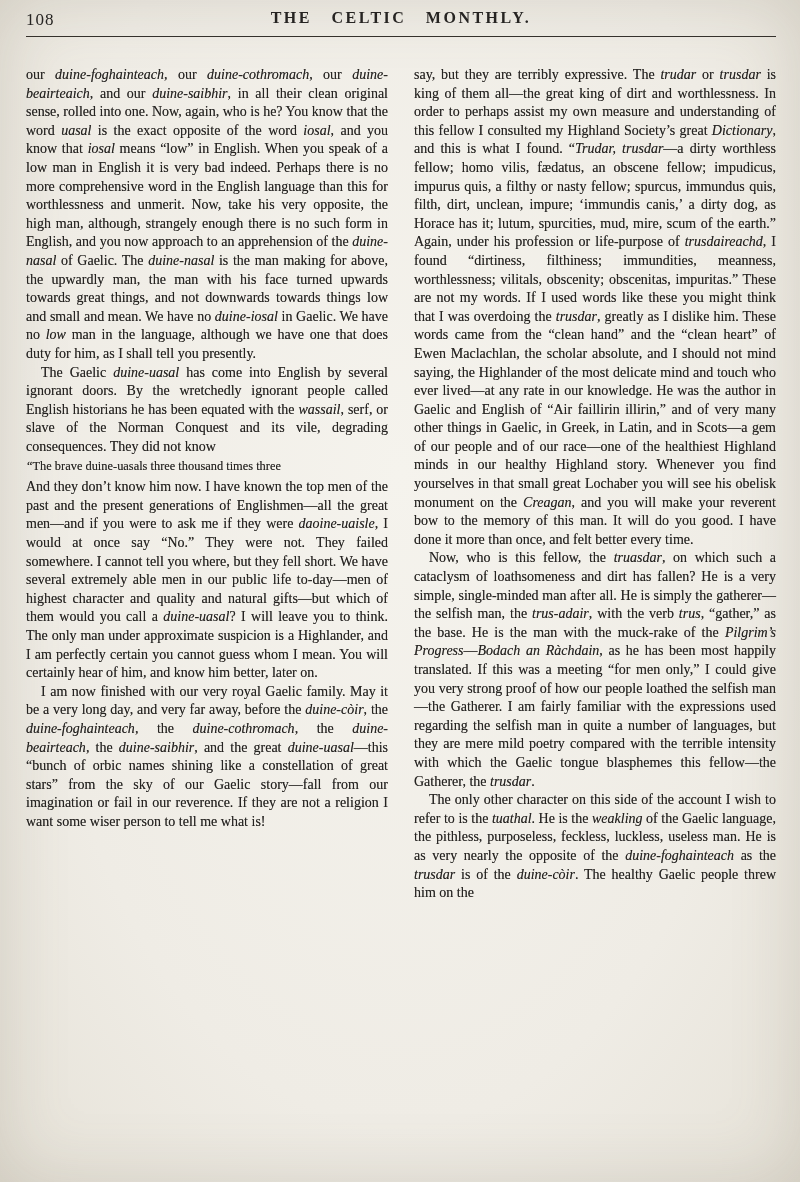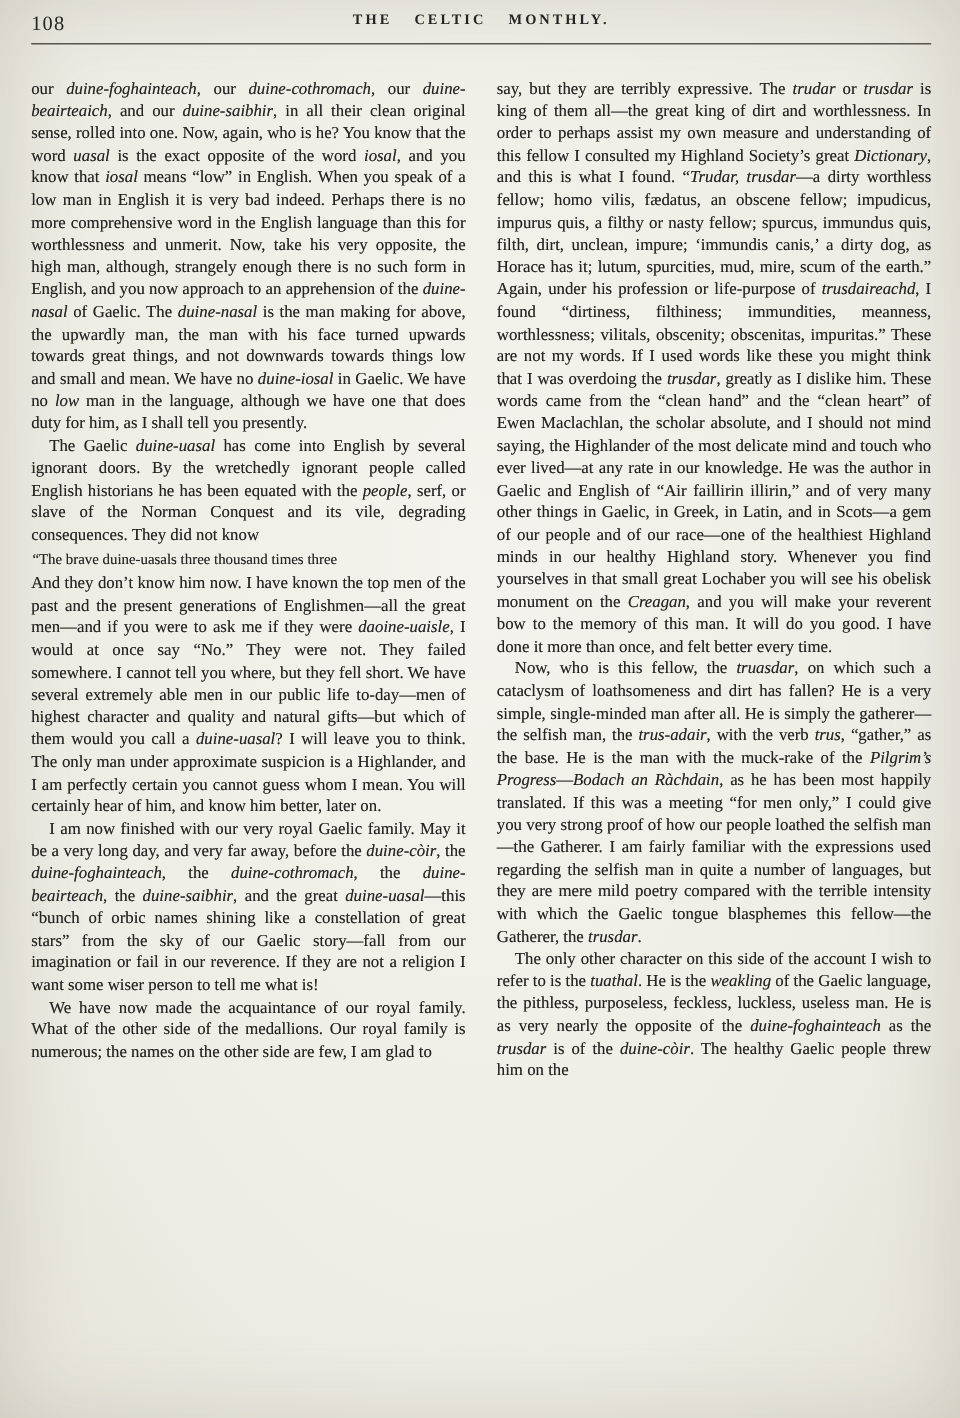--- a/index.html
+++ b/index.html
@@ -8,21 +8,21 @@
     background:radial-gradient(ellipse at 50% 40%, #f5f3ed 0%, #efece5 65%, #e6e2d8 100%);
     box-shadow:inset 0 0 70px rgba(115,105,85,0.20);
     font-family:"Liberation Serif","DejaVu Serif",serif;
     color:#262422;
     overflow:hidden;
   }
   .page{position:relative;padding:8px 24px 0 26px;}
   .header{position:relative;height:24px;}
   .page-number{position:absolute;left:0;top:2px;font-size:17px;letter-spacing:1px;}
   .title{position:absolute;left:0;right:0;top:1px;text-align:center;font-weight:bold;
-         font-size:12px;letter-spacing:2.5px;word-spacing:13px;}
+         font-size:16px;letter-spacing:2.5px;word-spacing:13px;}
   .rule{border-bottom:1.5px solid #35312c;margin-top:4px;}
   .columns{display:flex;gap:26px;margin-top:9px;}
   .col{flex:1;min-width:0;text-align:justify;font-size:14px;line-height:18.6px;
        text-shadow:0 0 0.4px rgba(38,36,34,0.55);margin-top:20px;}
   .para{margin:0;}
   .para.indent{text-indent:15px;}
   .verse{font-size:12.4px;line-height:15.8px;margin:3px 0 3px 1px;text-align:left;
          text-shadow:0 0 0.3px rgba(38,36,34,0.5);}
   i{font-style:italic;}
 </style>
@@ -31,27 +31,26 @@
 
 <div class="page">
   <header class="header">
     <span class="page-number">108</span>
     <span class="title">THE CELTIC MONTHLY.</span>
   </header>
   <div class="rule"></div>
   <main class="columns">
     <div class="col">
         <p class="para">our <i>duine-foghainteach</i>, our <i>duine-cothromach</i>, our <i>duine-beairteaich</i>, and our <i>duine-saibhir</i>, in all their clean original sense, rolled into one. Now, again, who is he? You know that the word <i>uasal</i> is the exact opposite of the word <i>iosal</i>, and you know that <i>iosal</i> means “low” in English. When you speak of a low man in English it is very bad indeed. Perhaps there is no more comprehensive word in the English language than this for worthlessness and unmerit. Now, take his very opposite, the high man, although, strangely enough there is no such form in English, and you now approach to an apprehension of the <i>duine-nasal</i> of Gaelic. The <i>duine-nasal</i> is the man making for above, the upwardly man, the man with his face turned upwards towards great things, and not downwards towards things low and small and mean. We have no <i>duine-iosal</i> in Gaelic. We have no <i>low</i> man in the language, although we have one that does duty for him, as I shall tell you presently.</p>
-        <p class="para indent">The Gaelic <i>duine-uasal</i> has come into English by several ignorant doors. By the wretchedly ignorant people called English historians he has been equated with the <i>people</i>, serf, or slave of the Norman Conquest and its vile, degrading consequences. They did not know</p>
+        <p class="para indent">The Gaelic <i>duine-uasal</i> has come into English by several ignorant doors. By the wretchedly ignorant people called English historians he has been equated with the <i>wassail</i>, serf, or slave of the Norman Conquest and its vile, degrading consequences. They did not know</p>
         <div class="verse">
           <div>“The brave duine-uasals three thousand times three</div>
         </div>
         <p class="para">And they don’t know him now. I have known the top men of the past and the present generations of Englishmen—all the great men—and if you were to ask me if they were <i>daoine-uaisle</i>, I would at once say “No.” They were not. They failed somewhere. I cannot tell you where, but they fell short. We have several extremely able men in our public life to-day—men of highest character and quality and natural gifts—but which of them would you call a <i>duine-uasal</i>? I will leave you to think. The only man under approximate suspicion is a Highlander, and I am perfectly certain you cannot guess whom I mean. You will certainly hear of him, and know him better, later on.</p>
         <p class="para indent">I am now finished with our very royal Gaelic family. May it be a very long day, and very far away, before the <i>duine-còir</i>, the <i>duine-foghainteach</i>, the <i>duine-cothromach</i>, the <i>duine-beairteach</i>, the <i>duine-saibhir</i>, and the great <i>duine-uasal</i>—this “bunch of orbic names shining like a constellation of great stars” from the sky of our Gaelic story—fall from our imagination or fail in our reverence. If they are not a religion I want some wiser person to tell me what is!</p>
-        <p class="para indent">We have now made the acquaintance of our royal family. What of the other side of the medallions. Our royal family is numerous; the names on the other side are few, I am glad to</p>
       </div>
     <div class="col">
         <p class="para">say, but they are terribly expressive. The <i>trudar</i> or <i>trusdar</i> is king of them all—the great king of dirt and worthlessness. In order to perhaps assist my own measure and understanding of this fellow I consulted my Highland Society’s great <i>Dictionary</i>, and this is what I found. “<i>Trudar, trusdar</i>—a dirty worthless fellow; homo vilis, fædatus, an obscene fellow; impudicus, impurus quis, a filthy or nasty fellow; spurcus, immundus quis, filth, dirt, unclean, impure; ‘immundis canis,’ a dirty dog, as Horace has it; lutum, spurcities, mud, mire, scum of the earth.” Again, under his profession or life-purpose of <i>trusdaireachd</i>, I found “dirtiness, filthiness; immundities, meanness, worthlessness; vilitals, obscenity; obscenitas, impuritas.” These are not my words. If I used words like these you might think that I was overdoing the <i>trusdar</i>, greatly as I dislike him. These words came from the “clean hand” and the “clean heart” of Ewen Maclachlan, the scholar absolute, and I should not mind saying, the Highlander of the most delicate mind and touch who ever lived—at any rate in our knowledge. He was the author in Gaelic and English of “Air faillirin illirin,” and of very many other things in Gaelic, in Greek, in Latin, and in Scots—a gem of our people and of our race—one of the healthiest Highland minds in our healthy Highland story. Whenever you find yourselves in that small great Lochaber you will see his obelisk monument on the <i>Creagan</i>, and you will make your reverent bow to the memory of this man. It will do you good. I have done it more than once, and felt better every time.</p>
         <p class="para indent">Now, who is this fellow, the <i>truasdar</i>, on which such a cataclysm of loathsomeness and dirt has fallen? He is a very simple, single-minded man after all. He is simply the gatherer—the selfish man, the <i>trus-adair</i>, with the verb <i>trus</i>, “gather,” as the base. He is the man with the muck-rake of the <i>Pilgrim’s Progress</i>—<i>Bodach an Ràchdain</i>, as he has been most happily translated. If this was a meeting “for men only,” I could give you very strong proof of how our people loathed the selfish man—the Gatherer. I am fairly familiar with the expressions used regarding the selfish man in quite a number of languages, but they are mere mild poetry compared with the terrible intensity with which the Gaelic tongue blasphemes this fellow—the Gatherer, the <i>trusdar</i>.</p>
         <p class="para indent">The only other character on this side of the account I wish to refer to is the <i>tuathal</i>. He is the <i>weakling</i> of the Gaelic language, the pithless, purposeless, feckless, luckless, useless man. He is as very nearly the opposite of the <i>duine-foghainteach</i> as the <i>trusdar</i> is of the <i>duine-còir</i>. The healthy Gaelic people threw him on the</p>
       </div>
   </main>
 </div>
 
 </body></html>

